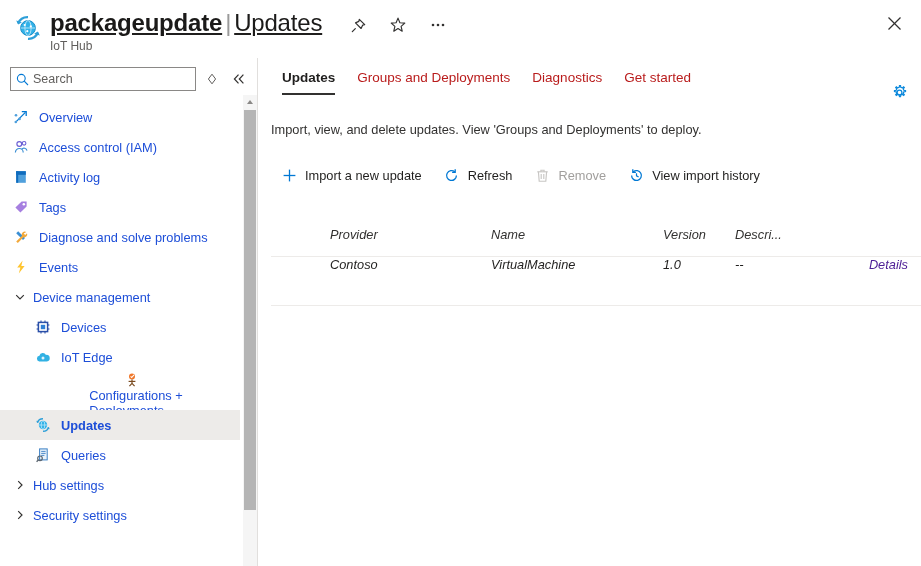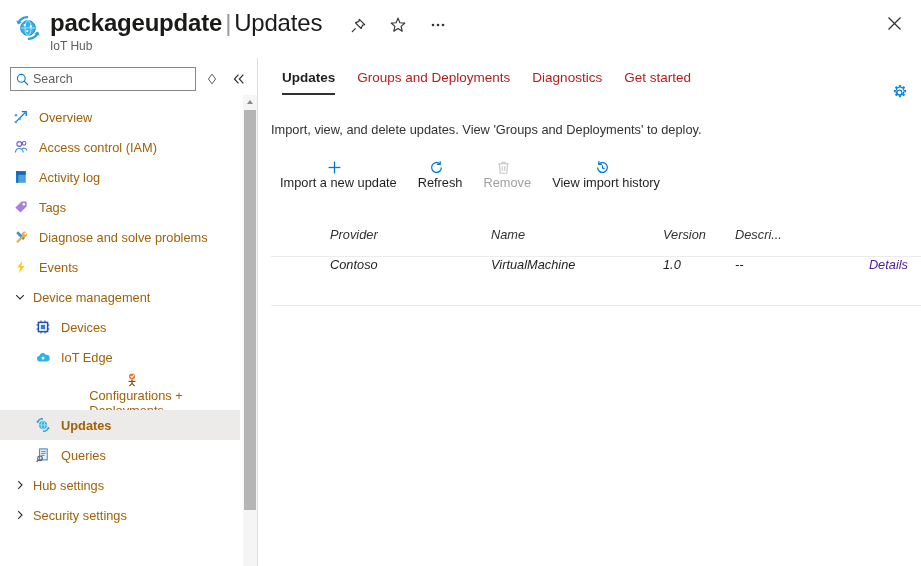--- a/index.html
+++ b/index.html
@@ -10,21 +10,21 @@
     font-family: "Liberation Sans", sans-serif;
     color: #201f1e;
     overflow: hidden;
   }
   .page { position: relative; width: 921px; height: 566px; background: #fff; }
 
   
   .header { position: absolute; left: 0; top: 0; width: 921px; height: 58px; }
   .res-icon { position: absolute; left: 14px; top: 14px; width: 28px; height: 28px; }
   .title-block { position: absolute; left: 50px; top: 8px; }
-  .title-line { font-size: 24px; line-height: 30px; letter-spacing: -.2px; white-space: nowrap; }
+  .title-line { font-size: 24px; line-height: 30px; letter-spacing: -.2px; white-space: nowrap; text-decoration: underline; }
   .title-name { font-weight: bold; color: #1b1a19; }
   .title-sep { color: #9a9a9a; font-weight: 300; padding: 0 3px; }
   .title-page { font-weight: 400; color: #1b1a19; }
   .subtitle { font-size: 12px; color: #605e5c; margin-top: 1px; }
   .hdr-actions { position: absolute; left: 345px; top: 12px; display: flex; gap: 14px; align-items: center; }
   .hdr-btn { width: 26px; height: 26px; display: flex; align-items: center; justify-content: center;
              cursor: pointer; border-radius: 2px; color: #323130; }
   .close-btn { position: absolute; right: 12px; top: 8px; width: 30px; height: 30px;
                display: flex; align-items: center; justify-content: center; cursor: pointer; }
 
@@ -37,21 +37,21 @@
   .search-input { border: 0; outline: none; font-size: 12.5px; font-family: inherit;
                   color: #323130; background: transparent; width: 150px; height: 20px; padding: 0; }
   .search-input::placeholder { color: #605e5c; }
   .nav-mini { position: absolute; top: 3px; width: 18px; height: 18px; display: flex;
               align-items: center; justify-content: center; cursor: pointer; color: #605e5c; }
   .nav-mini.refresh { left: 203px; }
   .nav-mini.collapse { left: 230px; }
 
   .navlist { position: absolute; left: 0; top: 44px; width: 240px; height: 464px; overflow: hidden; }
   .navitem { position: relative; display: flex; align-items: center; height: 30px;
-             padding-left: 10px; cursor: pointer; font-size: 12.8px; color: #a16207; }
+             padding-left: 10px; cursor: pointer; font-size: 12.8px; color: #1d4ed8; }
   .navitem.selected { background: #edebe9; font-weight: bold; }
   .navitem.tall { height: 38px; flex-direction: column; }
   .navitem .ico { width: 22px; min-width: 22px; display: flex; align-items: center;
                   justify-content: center; margin-right: 7px; }
   .navitem.child { padding-left: 32px; }
   .navitem .chev { width: 20px; min-width: 20px; display: flex; align-items: center;
                    justify-content: center; color: #605e5c; margin-right: 3px; }
   .navlabel { line-height: 15px; }
   .navlabel.two { white-space: pre-line; }
 
@@ -72,21 +72,21 @@
   .tab.active { font-weight: bold; color: #201f1e; }
   .tab.active::after { content: ""; position: absolute; left: 11px; right: 11px; bottom: 0;
                        height: 2px; background: #323130; }
   .gear-btn { position: absolute; right: 8px; top: 20px; width: 28px; height: 28px;
               display: flex; align-items: center; justify-content: center; cursor: pointer; }
 
   .descr { position: absolute; left: 13px; top: 64px; font-size: 12.8px; color: #323130; }
 
   .cmdbar { position: absolute; left: 13px; top: 100px; height: 34px; display: flex; align-items: center; }
   .cmd { display: flex; align-items: center; height: 30px; padding: 0 9px; margin-right: 3px;
-         font-size: 12.8px; color: #201f1e; cursor: pointer; white-space: nowrap; flex-direction: column; }
+         font-size: 12.8px; color: #201f1e; cursor: pointer; white-space: nowrap; }
   .cmd .cico { width: 18px; min-width: 18px; display: flex; align-items: center;
                justify-content: center; margin-right: 7px; color: #0078d4; }
   .cmd.disabled { color: #a19f9d; cursor: default; }
   .cmd.disabled .cico { color: #c8c6c4; }
 
   
   .table { position: absolute; left: 13px; top: 146px; width: 650px; font-style: italic; }
   .trow { display: flex; align-items: flex-start; height: 50px; }
   .thead { height: 52px; font-size: 12.8px; color: #323130; align-items: flex-end; padding-bottom: 14px; }
   .tbody-row { border-top: 1px solid #edebe9; border-bottom: 1px solid #edebe9;

